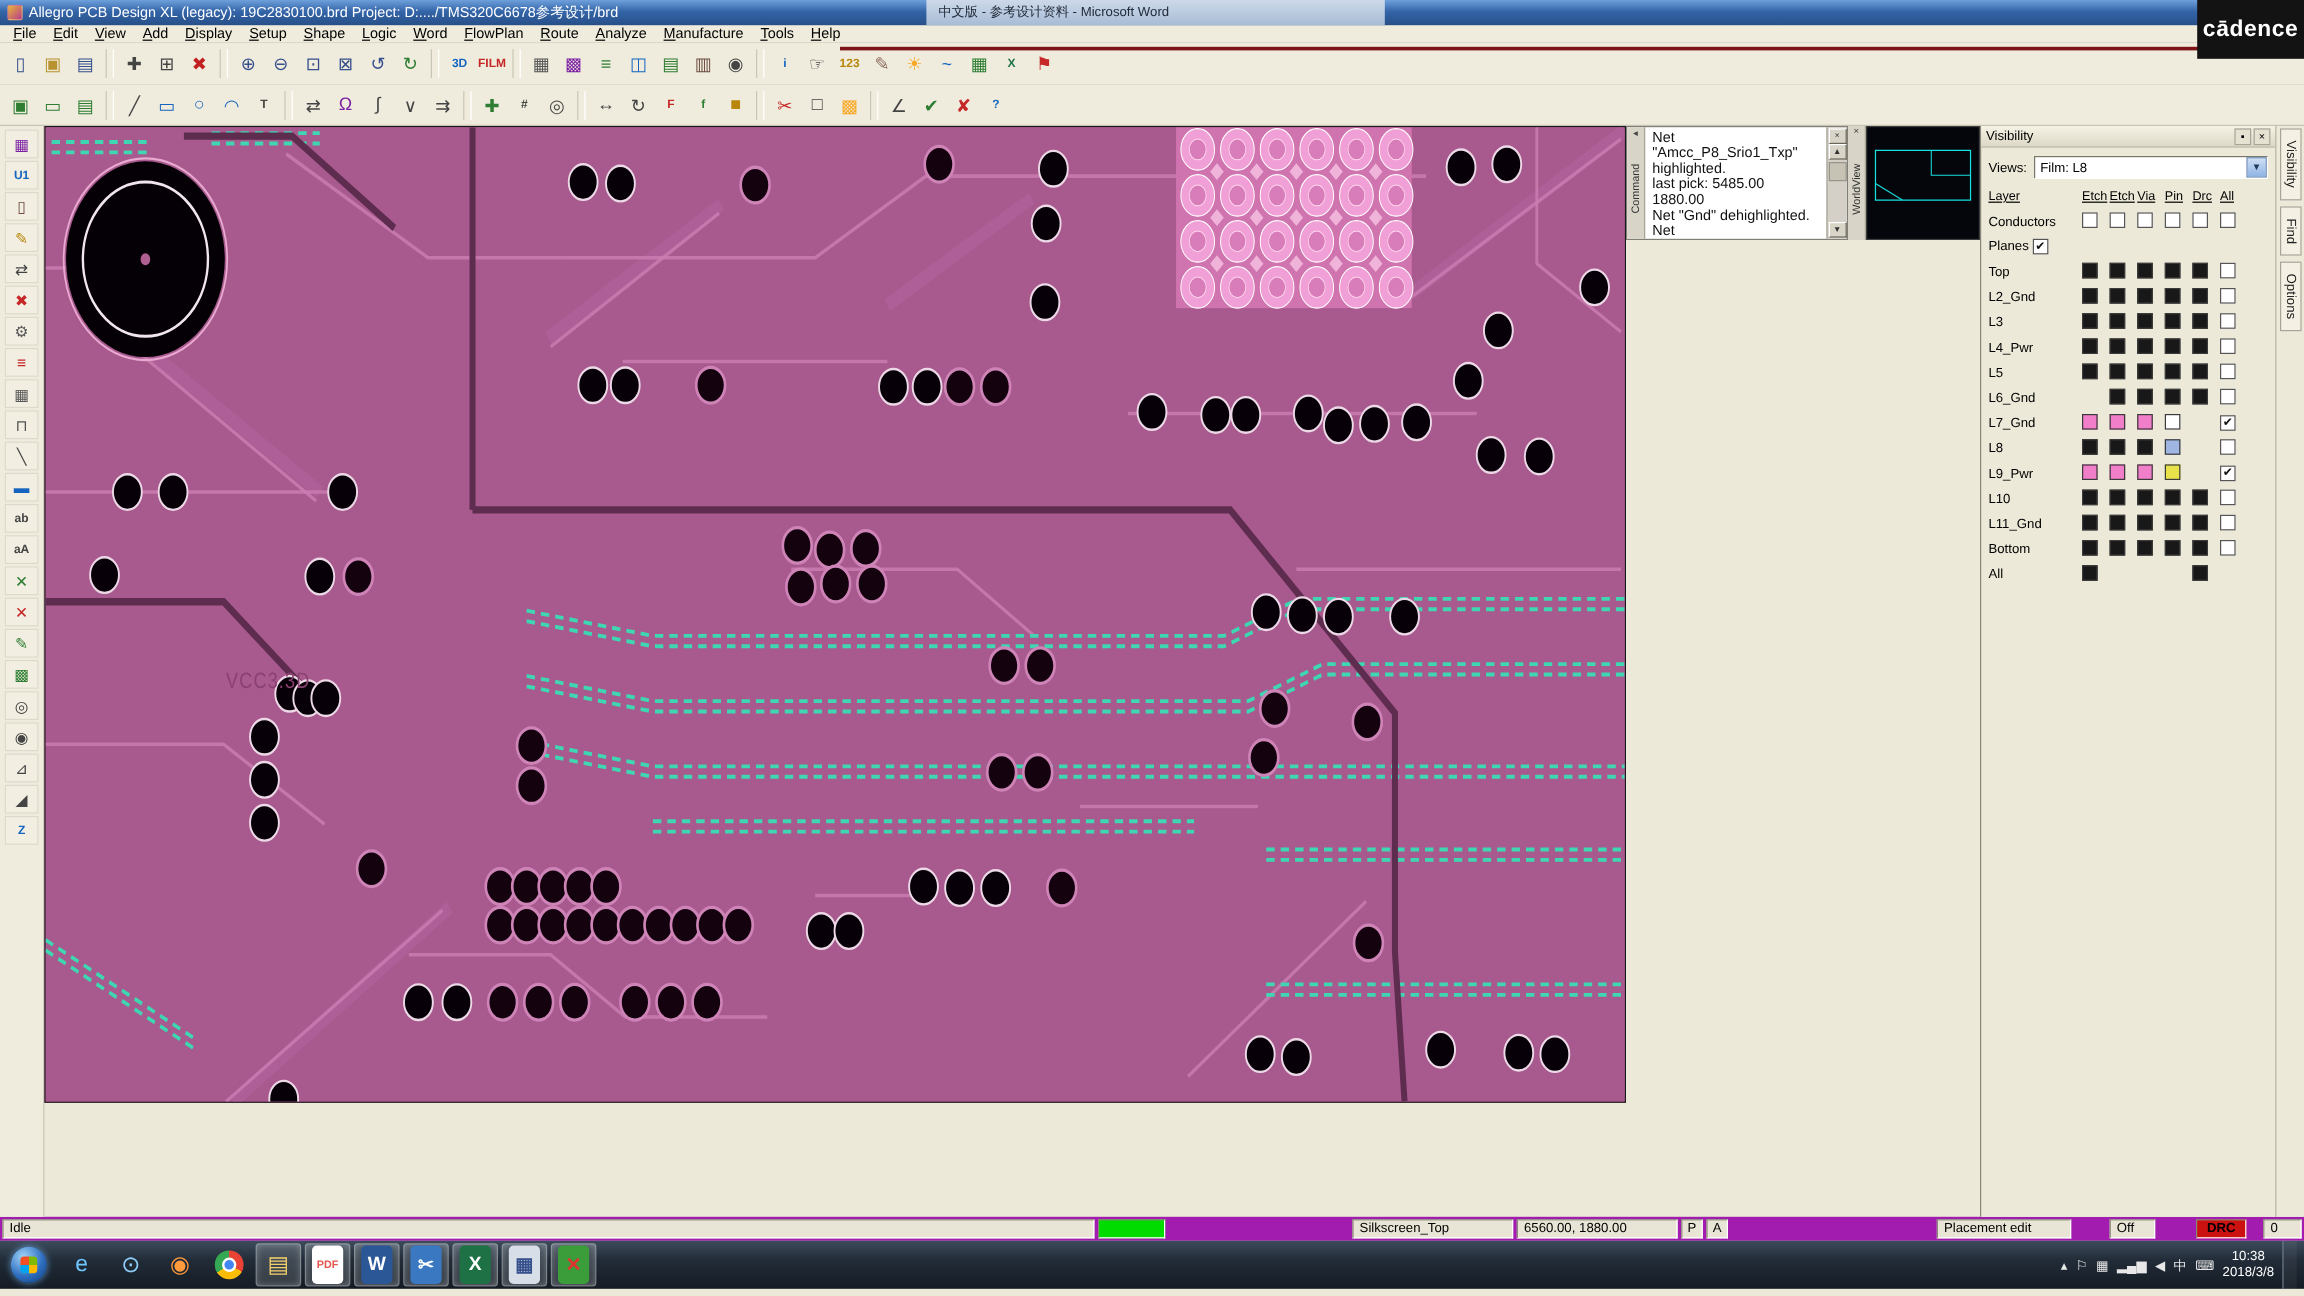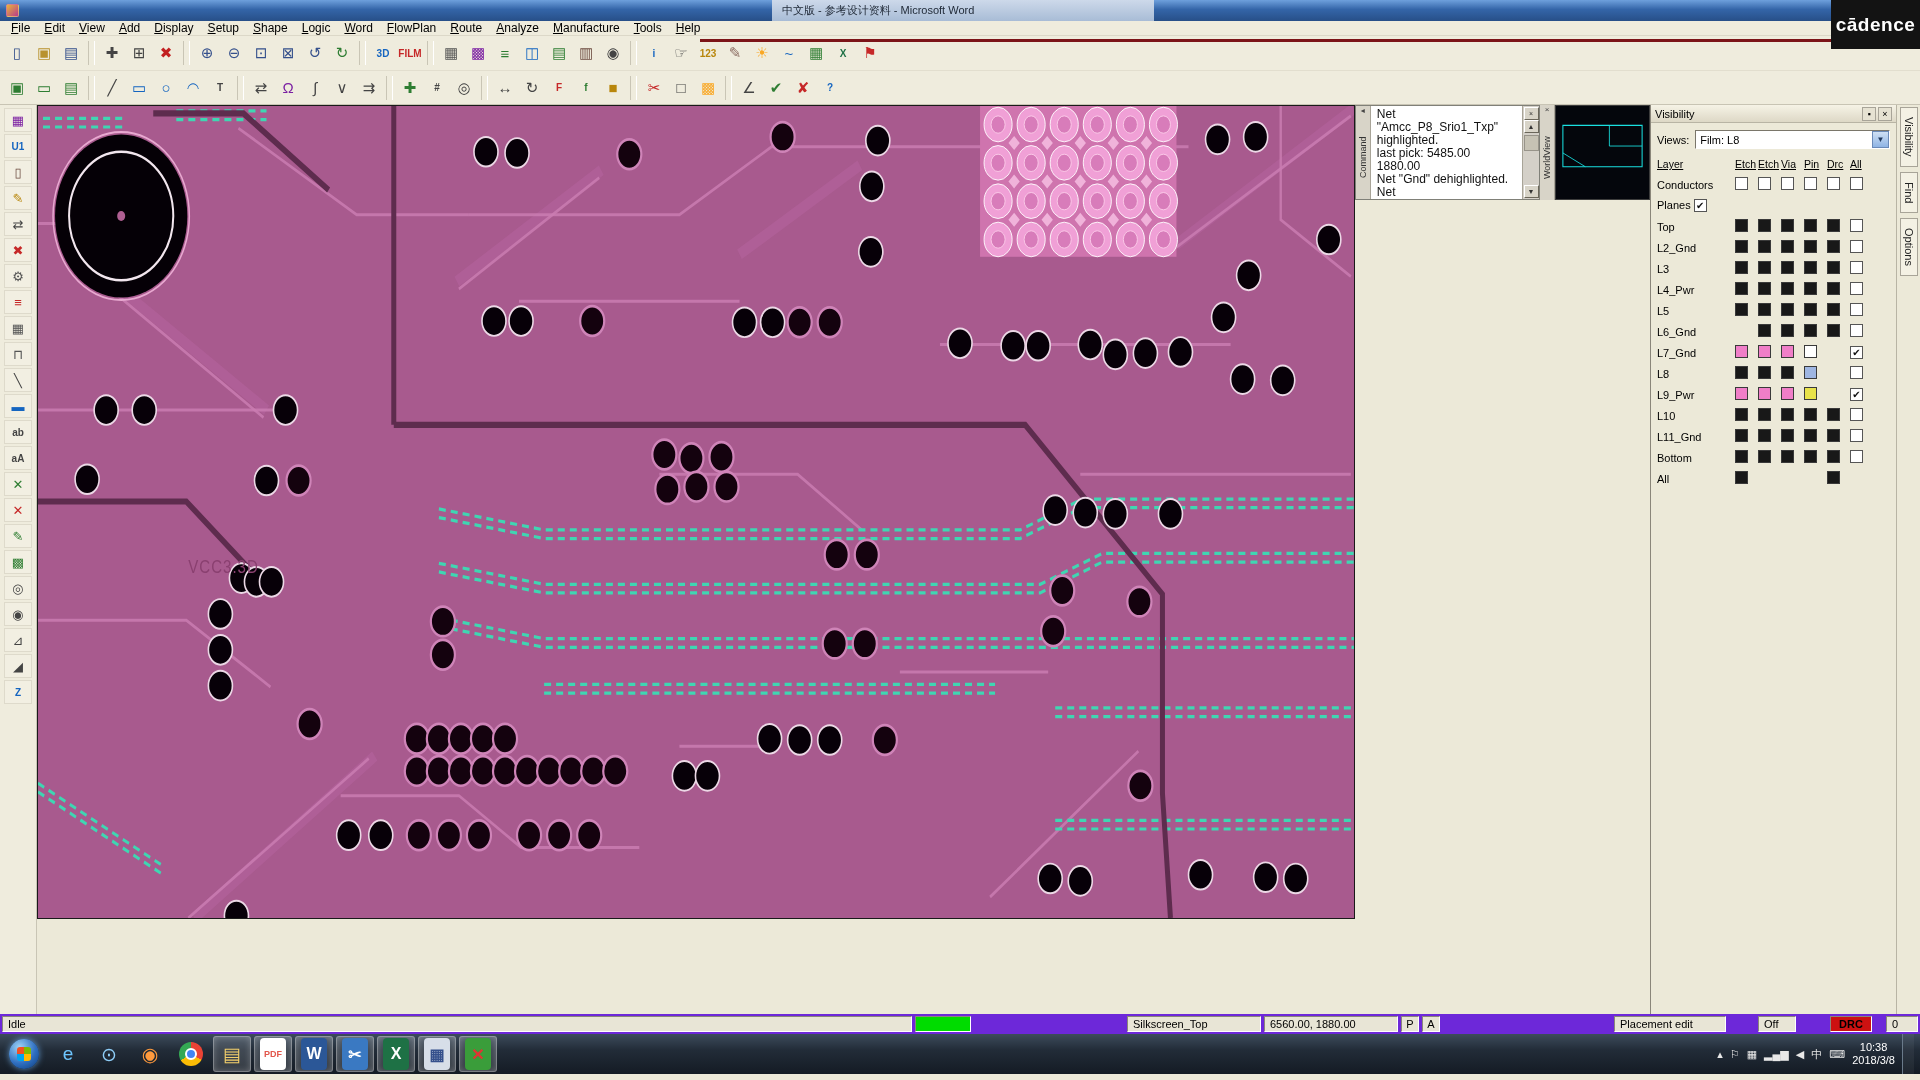--- a/index.html
+++ b/index.html
@@ -61,21 +61,21 @@
   .vh{text-decoration:underline;font-size:10.5px}
   .vrow{height:21px}
   .vcell{width:13px;height:13px;border:1px solid #3a3a3a;display:inline-block}
   .vcheck{width:13px;height:13px;border:1px solid #555;background:#fff;font-size:10px;line-height:11px;text-align:center;display:inline-block;color:#111}
 
   
   .edge{width:24px;background:#ece9d8;border-left:1px solid #b8b4a4;display:flex;flex-direction:column;align-items:center;padding-top:2px;gap:5px}
   .edge-tab{writing-mode:vertical-rl;font-size:11px;padding:9px 2px;border:1px solid #a8a498;background:#f4f1e4;color:#222}
 
   
-  .statusbar{height:20px;background:#6d28d9;display:flex;align-items:center;padding:1px 2px;font-size:11px;gap:3px}
+  .statusbar{height:20px;background:#a21caf;display:flex;align-items:center;padding:1px 2px;font-size:11px;gap:3px}
   .sb{border:1px solid;border-color:#8a867a #fff #fff #8a867a;background:#e8e5d6;height:16px;line-height:14px;padding:0 5px;white-space:nowrap;overflow:hidden}
   .sb.state{flex:1}
   .sb.green{background:#00dc00;width:56px}
   .sb.pa{width:18px;text-align:center;padding:0}
   .sb.drc{background:#cc1111;font-weight:bold;width:42px;text-align:center}
   .sp{height:16px}
 
   
   .taskbar{height:40px;background:linear-gradient(#3d4c5c,#222c38 40%,#141b24);display:flex;align-items:center;padding:0 2px;gap:3px}
   .orb{width:44px;height:38px;display:flex;align-items:center;justify-content:center}
@@ -90,20 +90,21 @@
   .clock{text-align:center;font-size:11px;line-height:13px;color:#fff}
   .peek{width:12px;height:40px;border-left:1px solid #6a7a8a;background:rgba(255,255,255,.05)}
 </style>
 </head>
 <body>
 
 <div class="screen">
 
   <div class="titlebar">
     <span class="app-ico"></span>
+    <span>Allegro PCB Design XL (legacy): 19C2830100.brd  Project: D:..../TMS320C6678参考设计/brd</span>
   </div>
   <div class="word-strip">中文版 - 参考设计资料 - Microsoft Word</div>
   <div class="redline"></div>
   <div class="cadence">cādence</div>
 
   <div class="menubar">
       <span class="menu-item">File</span>
       <span class="menu-item">Edit</span>
       <span class="menu-item">View</span>
       <span class="menu-item">Add</span>

